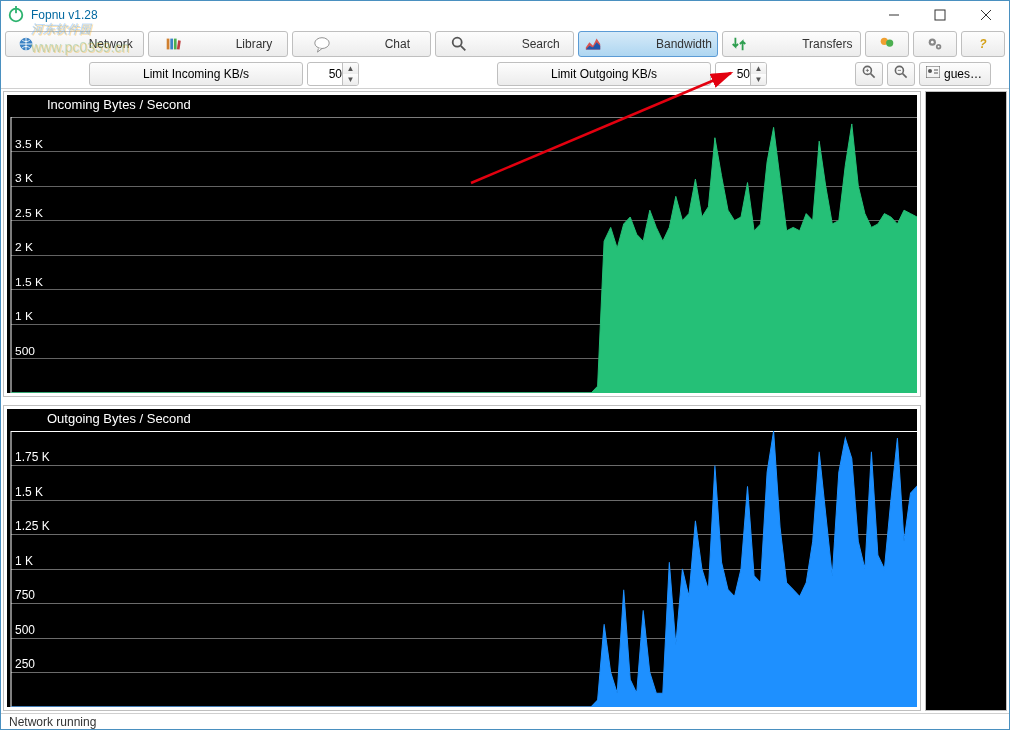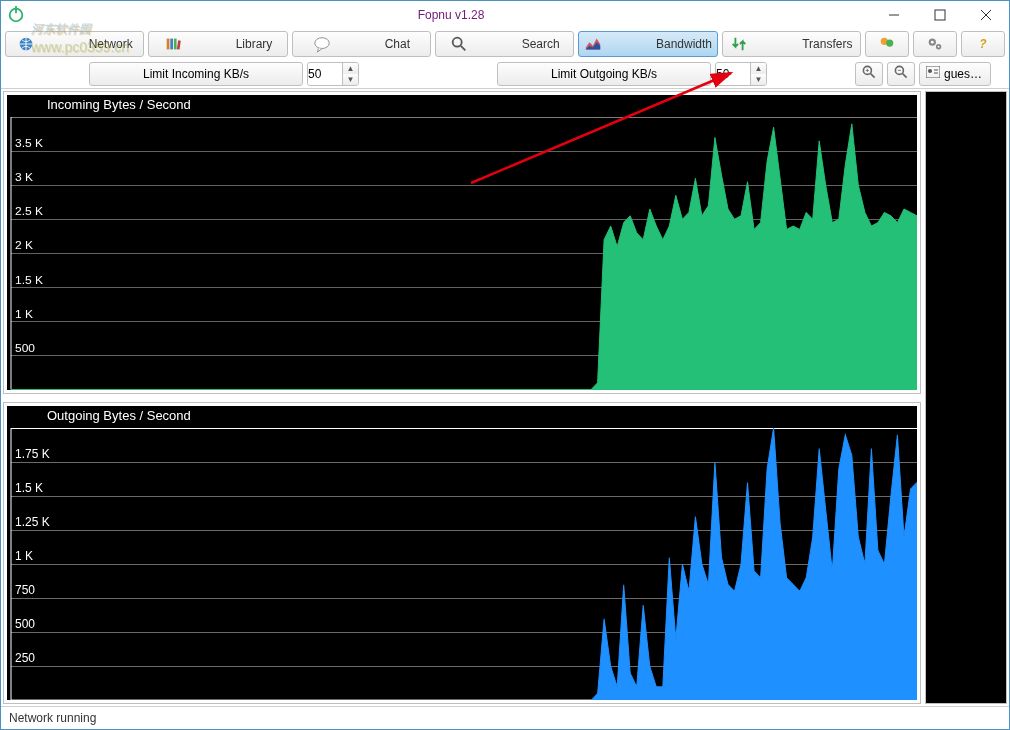--- a/index.html
+++ b/index.html
@@ -1,57 +1,57 @@
 <!DOCTYPE html>
 <html><head>
 <meta charset="utf-8">
 <style>
   * { box-sizing: border-box; margin: 0; padding: 0; font-family: "Segoe UI", Tahoma, sans-serif; font-size: 12px; }
   html, body { width: 1010px; height: 730px; background: #fff; overflow: hidden; }
   .window { width: 1010px; height: 730px; border: 1px solid #4a90c0; display: flex; flex-direction: column; position: relative; background:#fff;}
   
   .titlebar { height: 28px; display: flex; align-items: center; background: #fff; }
   .titlebar .appicon { width: 18px; height: 18px; margin: 0 6px; color: #2db36f; }
-  .titlebar .title { flex: 1; color: #701a75; font-size: 12px; text-align: center; }
+  .titlebar .title { flex: 1; color: #0369a1; font-size: 12px; }
   .winbtns { display: flex; height: 100%; }
   .winbtn { width: 46px; height: 100%; display: flex; align-items: center; justify-content: center; cursor: default; }
   .winbtn svg { stroke: #333; stroke-width: 1; }
   
   .toolbar { height: 30px; display: flex; align-items: stretch; gap: 4px; padding: 2px 4px; }
   .tbtn { flex: 1; border: 1px solid #bfbfbf; border-radius: 3px; background: linear-gradient(#fdfdfd,#ececec); display: flex; align-items: center; justify-content: center; gap: 6px; cursor: default; }
   .tbtn.active { background: linear-gradient(#d6eaf8,#aed6f1); border-color:#5b9bd5; }
   .tbtn .lbl { color: #333; padding-left: 48px; }
   .tbtn.small { flex: 0 0 44px; }
   .tbtn.help { flex: 0 0 44px; font-size: 20px; font-weight: bold; color: #d4a017; font-style: italic; }
   .tbtn .ico { width: 18px; height: 18px; display:flex; align-items:center; justify-content:center; }
   
   .limitsbar { height: 30px; display: flex; align-items: center; padding: 2px 18px; gap: 4px; border-bottom:1px solid #d0d0d0;}
   .limitsbar .spacer { flex: 0 0 66px; }
   .limbtn { border: 1px solid #bfbfbf; border-radius: 3px; background: linear-gradient(#fdfdfd,#ececec); height: 24px; width: 214px; display: flex; align-items:center; justify-content:center; cursor:default;}
   .spinwrap { display:flex; align-items:center; height:24px; border:1px solid #bfbfbf; border-radius:3px; overflow:hidden; background:#fff;}
-  .spinwrap input { width: 34px; height:20px; border:none; text-align:left; font-size:12px; background:#fff; }
+  .spinwrap input { width: 34px; height:20px; border:none; text-align:right; font-size:12px; background:#fff; }
   .spinwrap .spbtns { width:16px; display:flex; flex-direction:column; height:22px;}
   .spinwrap .spbtns div { flex:1; border-left:1px solid #bfbfbf; background:linear-gradient(#fdfdfd,#ececec); display:flex; align-items:center; justify-content:center; font-size:8px; color:#555;}
   .limitsbar .flexgap { flex:1; }
   .iconbtn { width:28px; height:24px; border:1px solid #bfbfbf; border-radius:3px; background:linear-gradient(#fdfdfd,#ececec); display:flex; align-items:center; justify-content:center; cursor:default;}
   .userbtn { height:24px; border:1px solid #bfbfbf; border-radius:3px; background:linear-gradient(#fdfdfd,#ececec); display:flex; align-items:center; justify-content:center; padding:0 6px; gap:4px; cursor:default; width:72px; overflow:hidden;}
   
   .main { flex:1; display:flex; padding: 2px; gap:4px; overflow:hidden;}
   .charts { flex:1; display:flex; flex-direction:column; gap:8px;}
   .side { width:82px; background:#000; border:1px solid #bfbfbf;}
   .chartpanel { flex:1; display:flex; flex-direction:column; border:1px solid #bfbfbf; background:#fff; padding:3px;}
   .chartinner { flex:1; background:#000; position:relative;}
   .charttitle { position:absolute; top:2px; left:40px; color:#fff; font-size:13px;}
   .chartarea { position:absolute; left:0; right:0; top:22px; bottom:0;}
   svg.plot { width:100%; height:100%; display:block;}
   .gridline { stroke:#aaa; stroke-width:0.6; shape-rendering:crispEdges;}
   .gridline.zero { stroke:#fff; stroke-width:1;}
   .ytick { fill:#fff; font-size:12px; }
   
-  .statusbar { height: 23px; border-top:1px solid #d0d0d0; display:flex; align-items:center; padding:0 8px; color:#333;}
+  .statusbar { height: 16px; border-top:1px solid #d0d0d0; display:flex; align-items:center; padding:0 8px; color:#333;}
   
   .arrow-overlay { position:absolute; pointer-events:none; z-index:50;}
   
   .watermark { position:absolute; top:10px; left:30px; color:rgba(80,160,240,.35); font-size:24px; font-weight:bold; font-style:italic; text-shadow:1px 1px 0 rgba(255,165,0,.3); pointer-events:none; z-index:60; font-family:"SimHei","Microsoft YaHei",sans-serif;}
   .watermark .sub { font-size:14px; display:block; color:rgba(120,180,120,.4); font-style:normal; font-weight:normal;}
 </style>
 </head>
 <body>
 
 <div class="window">

